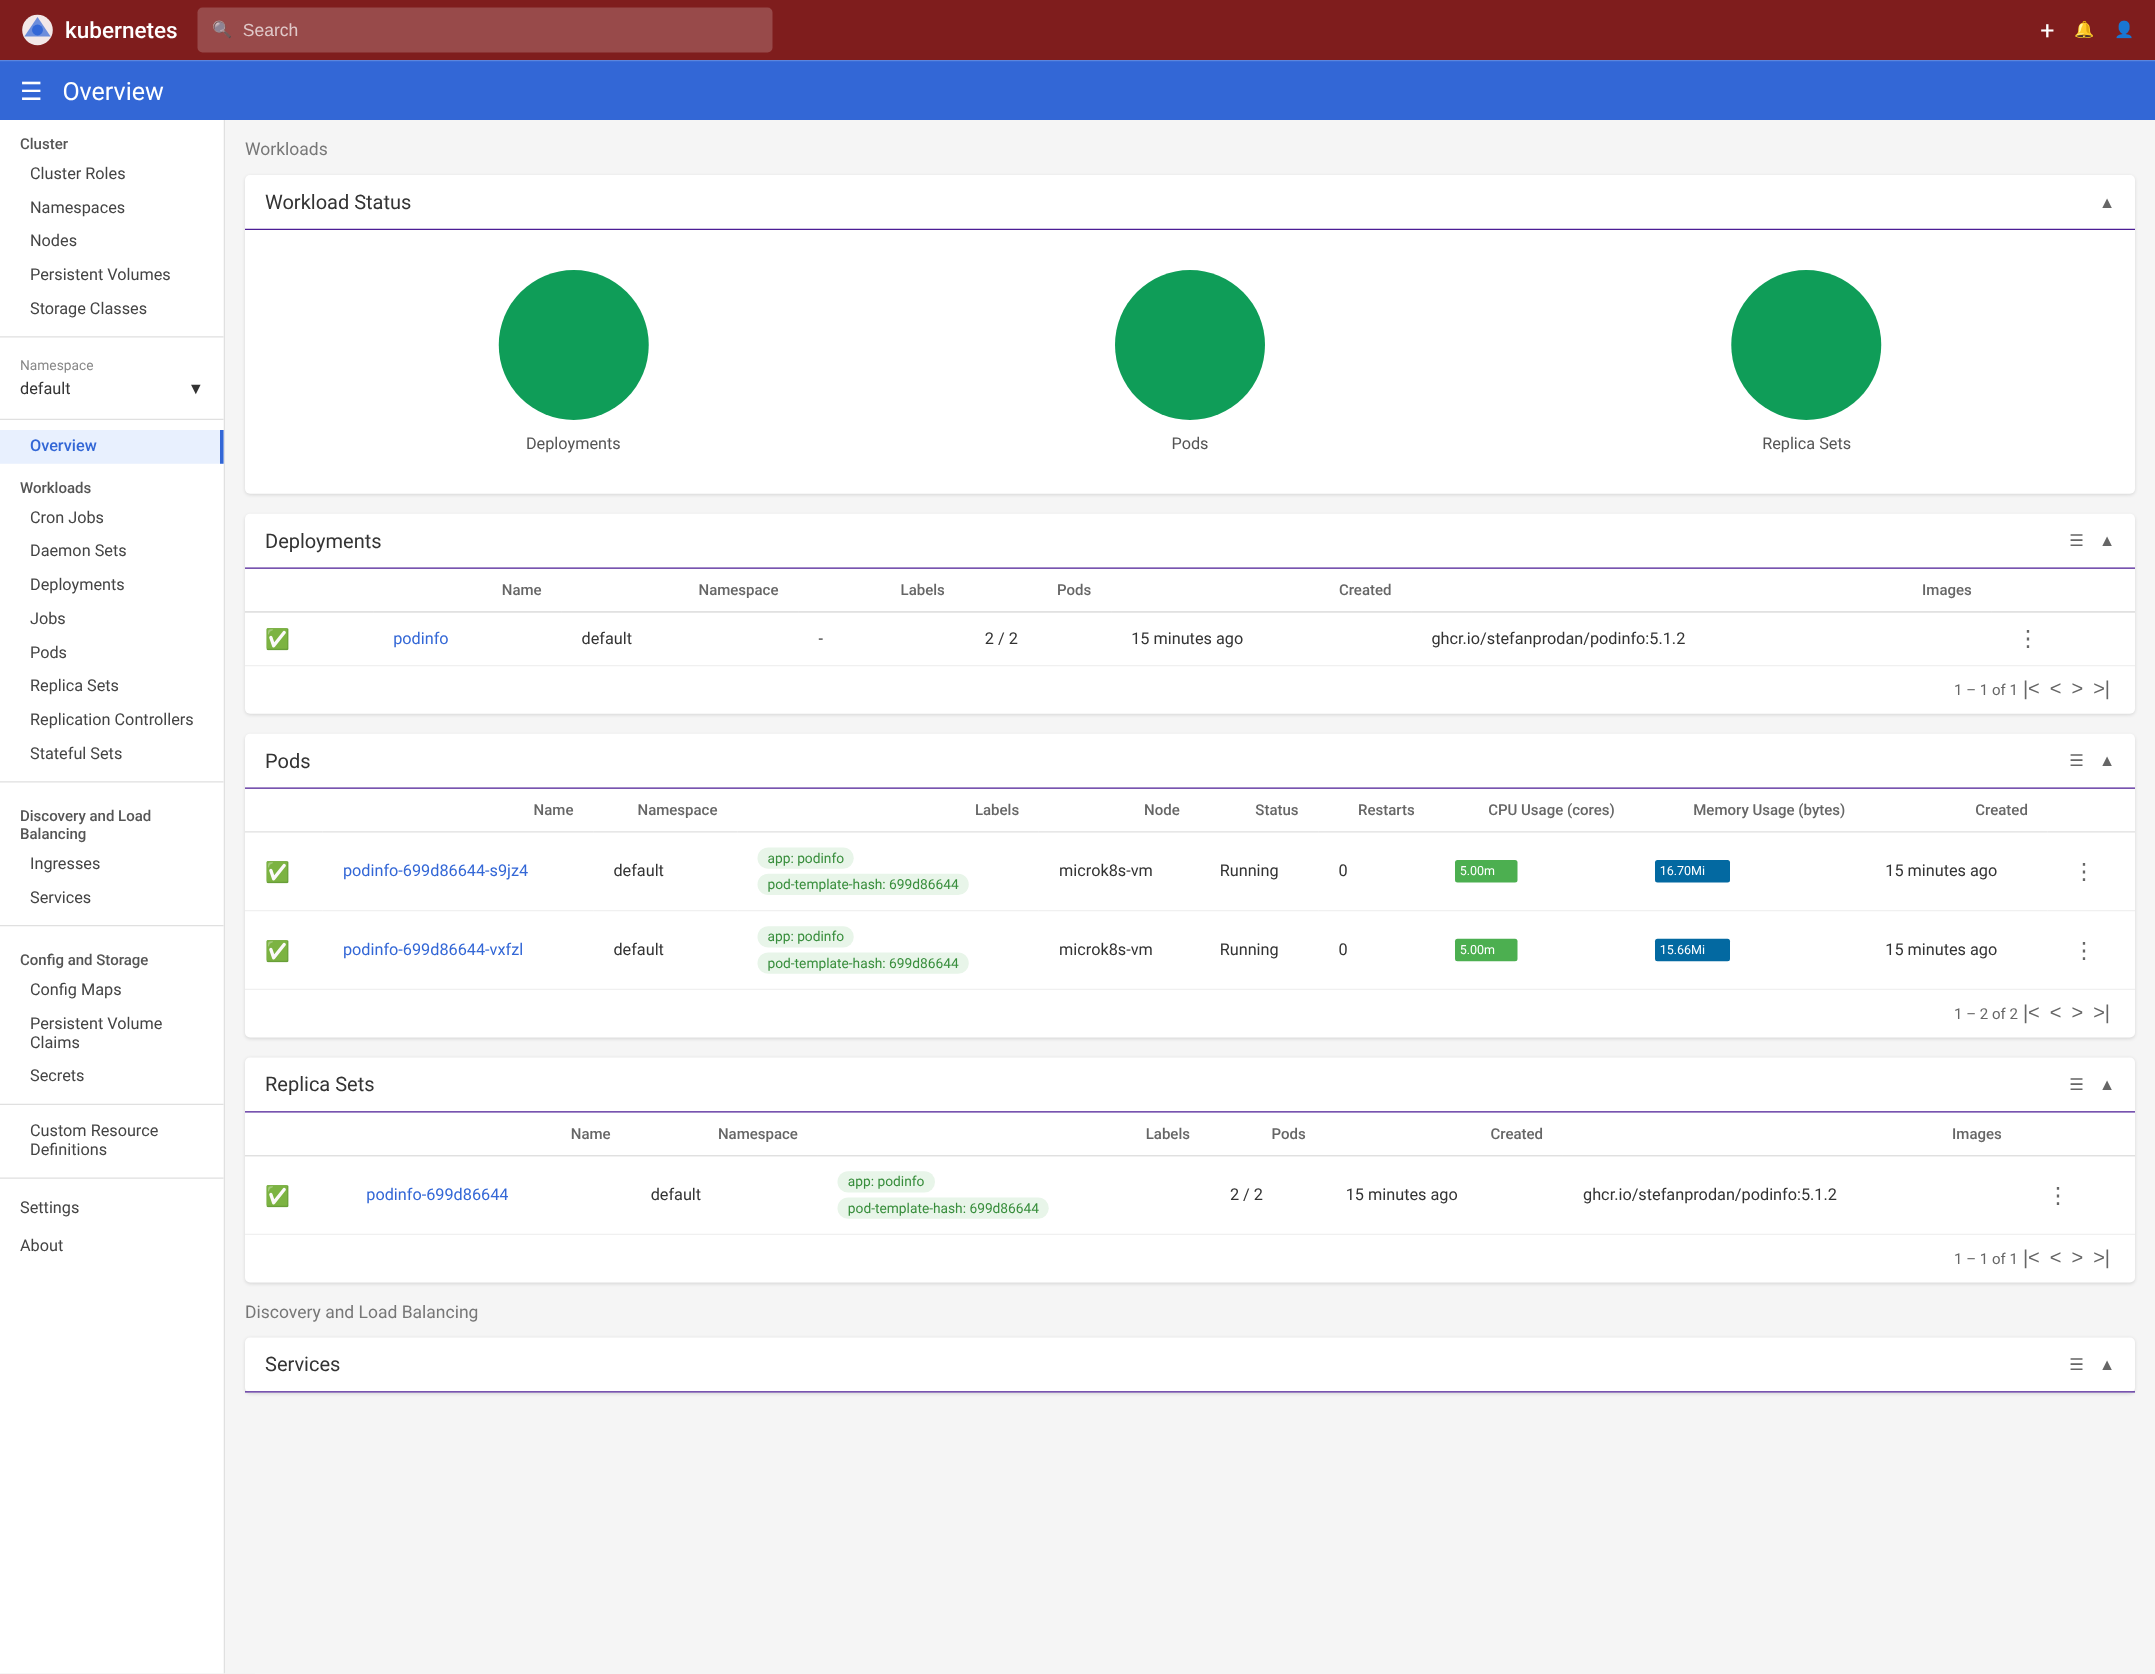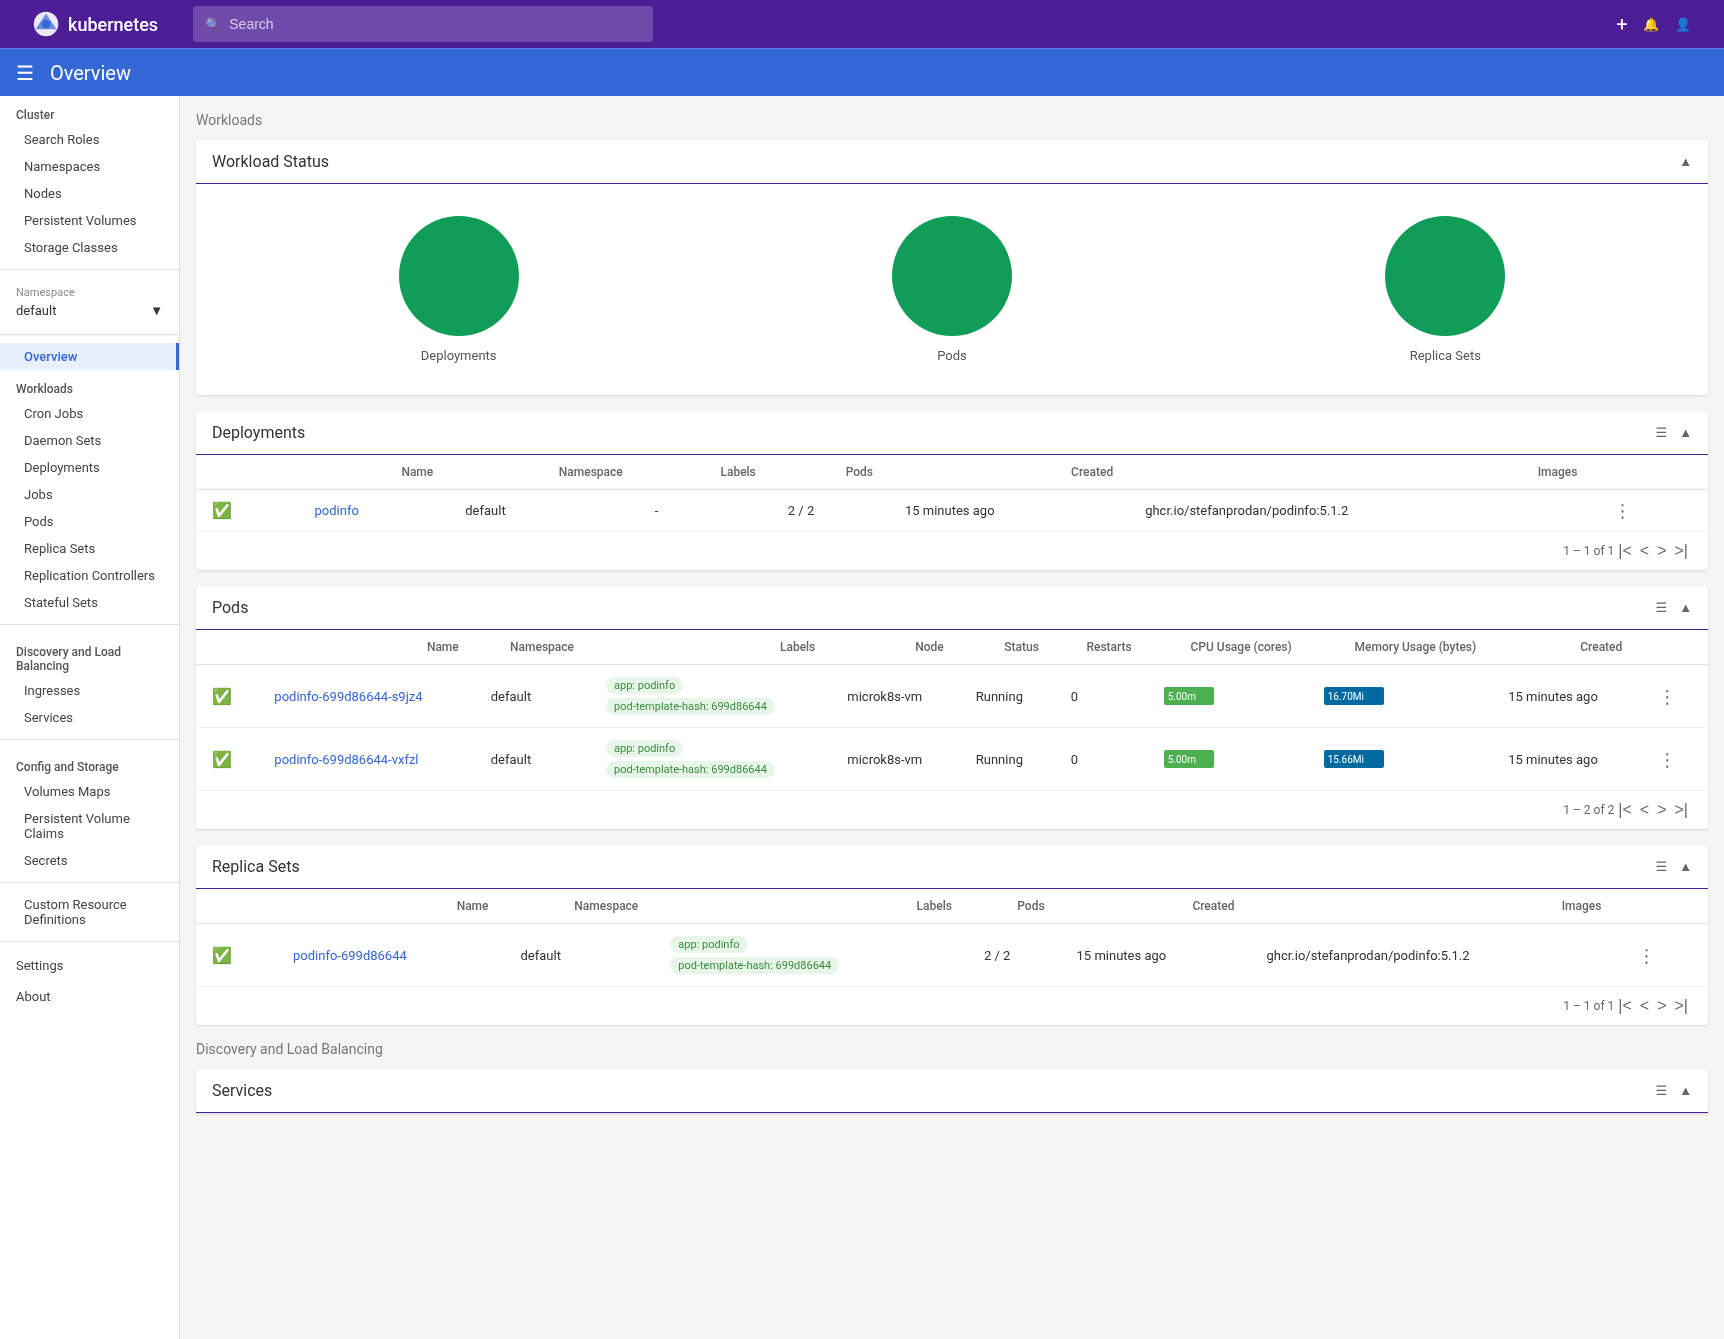--- a/index.html
+++ b/index.html
@@ -1,19 +1,19 @@
 <!DOCTYPE html>
 <html><head>
   <meta charset="utf-8">
   <style>
     * { box-sizing: border-box; margin: 0; padding: 0; }
     body { font-family: 'Roboto', Arial, sans-serif; font-size: 13px; background: #f1f1f1; color: #333; display: flex; flex-direction: column; height: 100vh; overflow: hidden; }
 
     
-    .topbar { background: #4c1d95; display: flex; align-items: center; padding: 0 32px; height: 48px; flex-shrink: 0; gap: 19px; }
+    .topbar { background: #7f1d1d; display: flex; align-items: center; padding: 0 16px; height: 48px; flex-shrink: 0; }
     .topbar-logo { display: flex; align-items: center; gap: 8px; color: white; font-size: 18px; font-weight: 500; margin-right: 16px; }
     .topbar-logo svg { width: 28px; height: 28px; }
     .topbar-search { flex: 1; max-width: 460px; background: rgba(255,255,255,0.2); border-radius: 4px; display: flex; align-items: center; padding: 0 12px; height: 36px; }
     .topbar-search input { background: transparent; border: none; outline: none; color: white; font-size: 14px; flex: 1; }
     .topbar-search input::placeholder { color: rgba(255,255,255,0.7); }
     .topbar-icons { margin-left: auto; display: flex; align-items: center; gap: 16px; color: white; cursor: pointer; }
 
     
     .header-bar { background: #3367d6; display: flex; align-items: center; padding: 0 16px; height: 48px; flex-shrink: 0; border-top: 1px solid rgba(255,255,255,0.2); }
     .hamburger { color: white; cursor: pointer; margin-right: 16px; font-size: 20px; }
@@ -102,21 +102,21 @@
 <div class="header-bar">
   <span class="hamburger">☰</span>
   <span class="header-title">Overview</span>
 </div>
 
 <div class="main-layout">
 
   <div class="sidebar">
     <div class="sidebar-section-title">Cluster</div>
     <div class="sidebar-item">
-        <span>Search Roles</span>
+        <span>Cluster Roles</span>
       </div>
     <div class="sidebar-item">
         <span>Namespaces</span>
       </div>
     <div class="sidebar-item">
         <span>Nodes</span>
       </div>
     <div class="sidebar-item">
         <span>Persistent Volumes</span>
       </div>
@@ -164,21 +164,21 @@
     <div class="sidebar-section-title">Discovery and Load Balancing</div>
     <div class="sidebar-item">
         <span>Ingresses</span>
       </div>
     <div class="sidebar-item">
         <span>Services</span>
       </div>
     <hr class="sidebar-divider">
     <div class="sidebar-section-title">Config and Storage</div>
     <div class="sidebar-item">
-        <span>Volumes Maps</span>
+        <span>Config Maps</span>
       </div>
     <div class="sidebar-item">
         <span>Persistent Volume Claims</span>
       </div>
     <div class="sidebar-item">
         <span>Secrets</span>
       </div>
     <hr class="sidebar-divider">
     <div class="sidebar-item">
         <span>Custom Resource Definitions</span>

